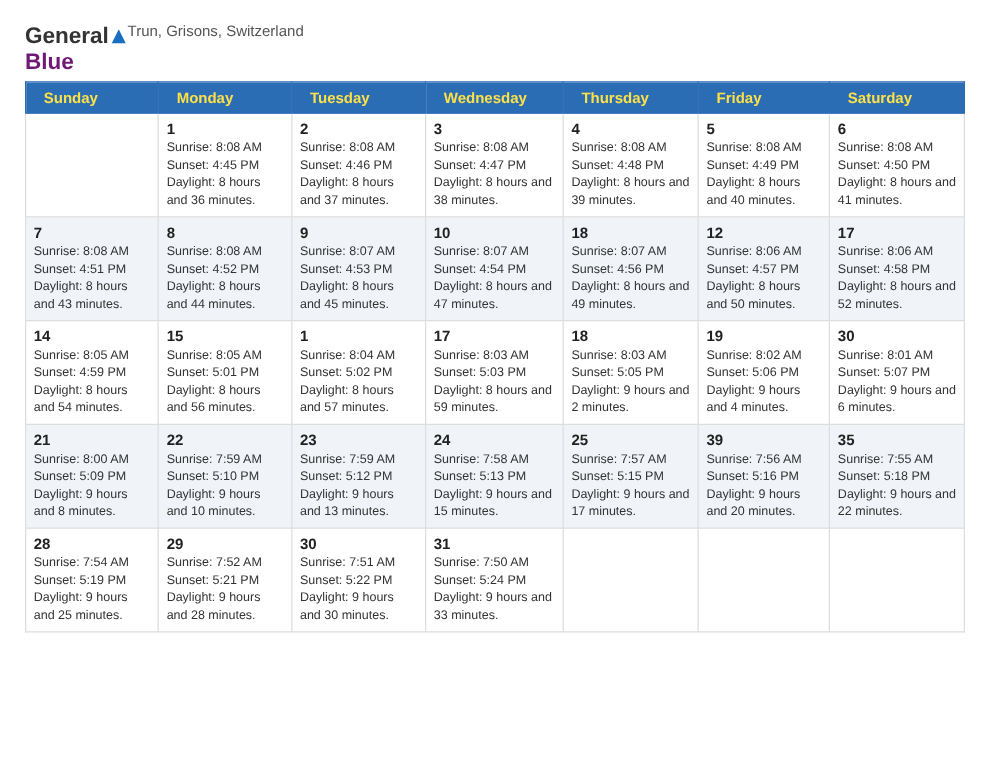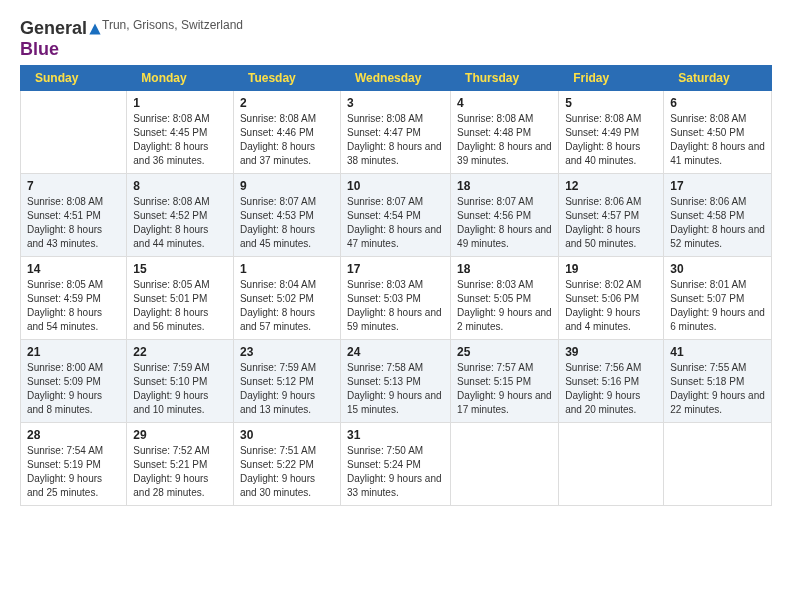--- a/index.html
+++ b/index.html
@@ -240,21 +240,21 @@
           </td>
           <td>
             <div class="day-number">25</div>
             <div class="day-info">Sunrise: 7:57 AM<br>Sunset: 5:15 PM<br>Daylight: 9 hours and 17 minutes.</div>
           </td>
           <td>
             <div class="day-number">39</div>
             <div class="day-info">Sunrise: 7:56 AM<br>Sunset: 5:16 PM<br>Daylight: 9 hours and 20 minutes.</div>
           </td>
           <td>
-            <div class="day-number">41</div>
+            <div class="day-number">35</div>
             <div class="day-info">Sunrise: 7:55 AM<br>Sunset: 5:18 PM<br>Daylight: 9 hours and 22 minutes.</div>
           </td>
         </tr>
         <tr>
           <td>
             <div class="day-number">28</div>
             <div class="day-info">Sunrise: 7:54 AM<br>Sunset: 5:19 PM<br>Daylight: 9 hours and 25 minutes.</div>
           </td>
           <td>
             <div class="day-number">29</div>

